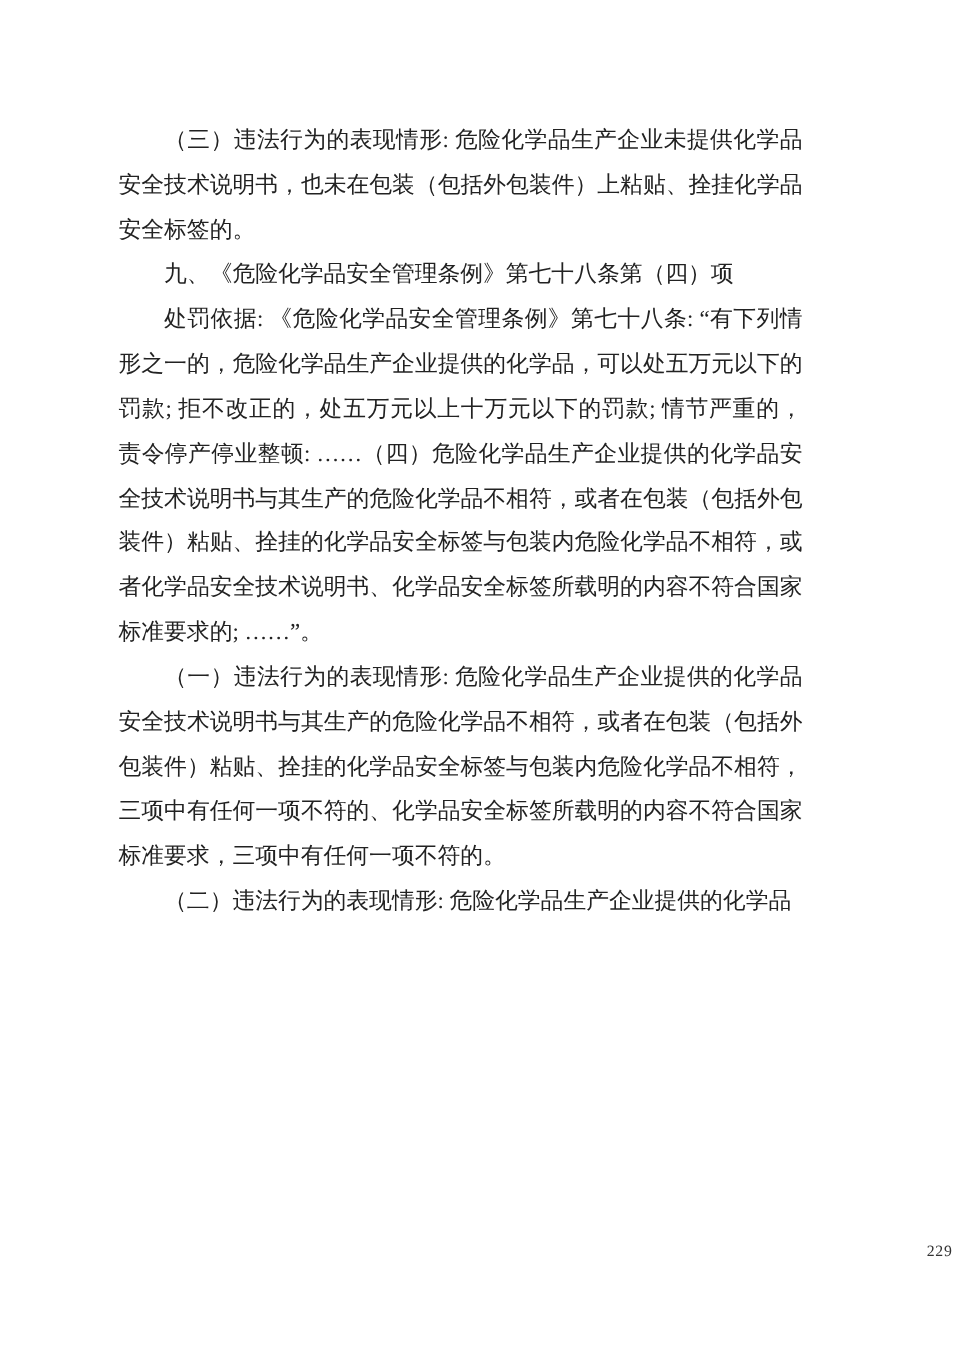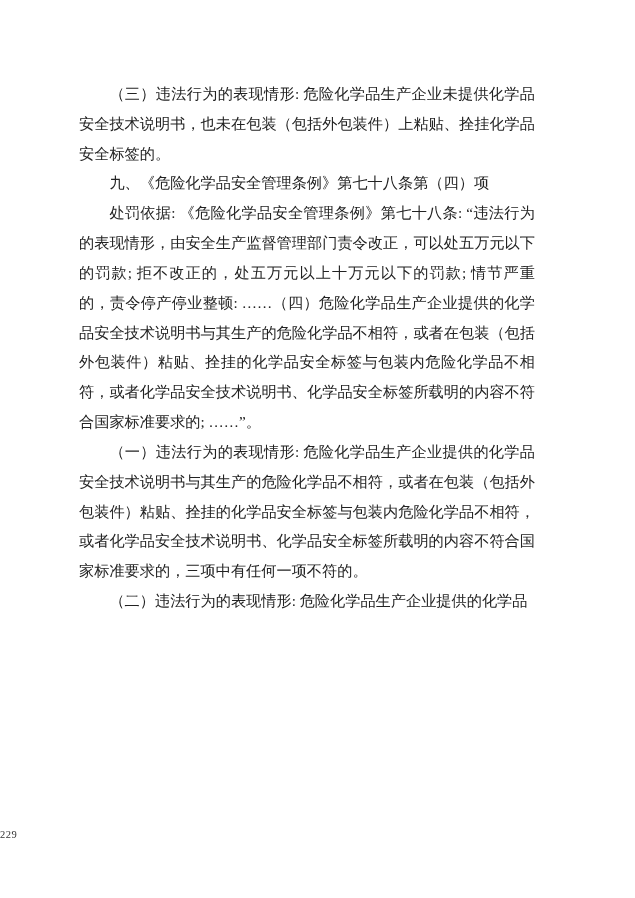--- a/index.html
+++ b/index.html
@@ -33,31 +33,31 @@
     text-indent: 2em;
   }
   .text-column p.heading {
     font-weight: 400;
   }
   .page-number {
     position: absolute;
     top: 829px;
     left: 0;
     width: 100%;
-    text-align: left;
+    text-align: right;
     font-size: 10.5px;
     color: #333333;
     letter-spacing: 0.5px;
   }
 </style>
 </head>
 <body>
 
 <div class="page">
   <div class="text-column">
     <p>（三）违法行为的表现情形: 危险化学品生产企业未提供化学品安全技术说明书，也未在包装（包括外包装件）上粘贴、拴挂化学品安全标签的。</p>
     <p class="heading">九、《危险化学品安全管理条例》第七十八条第（四）项</p>
-    <p>处罚依据: 《危险化学品安全管理条例》第七十八条: “违法行为的表现情形，由安全生产监督管理部门责令改正，可以处五万元以下的罚款; 拒不改正的，处五万元以上十万元以下的罚款; 情节严重的，责令停产停业整顿: ……（四）危险化学品生产企业提供的化学品安全技术说明书与其生产的危险化学品不相符，或者在包装（包括外包装件）粘贴、拴挂的化学品安全标签与包装内危险化学品不相符，或者化学品安全技术说明书、化学品安全标签所载明的内容不符合国家标准要求的; ……”。</p>
-    <p>（一）违法行为的表现情形: 危险化学品生产企业提供的化学品安全技术说明书与其生产的危险化学品不相符，或者在包装（包括外包装件）粘贴、拴挂的化学品安全标签与包装内危险化学品不相符，或者化学品安全技术说明书、化学品安全标签所载明的内容不符合国家标准要求的，三项中有任何一项不符的。</p>
+    <p>处罚依据: 《危险化学品安全管理条例》第七十八条: “有下列情形之一的，危险化学品生产企业提供的化学品，可以处五万元以下的罚款; 拒不改正的，处五万元以上十万元以下的罚款; 情节严重的，责令停产停业整顿: ……（四）危险化学品生产企业提供的化学品安全技术说明书与其生产的危险化学品不相符，或者在包装（包括外包装件）粘贴、拴挂的化学品安全标签与包装内危险化学品不相符，或者化学品安全技术说明书、化学品安全标签所载明的内容不符合国家标准要求的; ……”。</p>
+    <p>（一）违法行为的表现情形: 危险化学品生产企业提供的化学品安全技术说明书与其生产的危险化学品不相符，或者在包装（包括外包装件）粘贴、拴挂的化学品安全标签与包装内危险化学品不相符，三项中有任何一项不符的、化学品安全标签所载明的内容不符合国家标准要求，三项中有任何一项不符的。</p>
     <p>（二）违法行为的表现情形: 危险化学品生产企业提供的化学品</p>
   </div>
   <div class="page-number">229</div>
 </div>
 
 </body></html>

